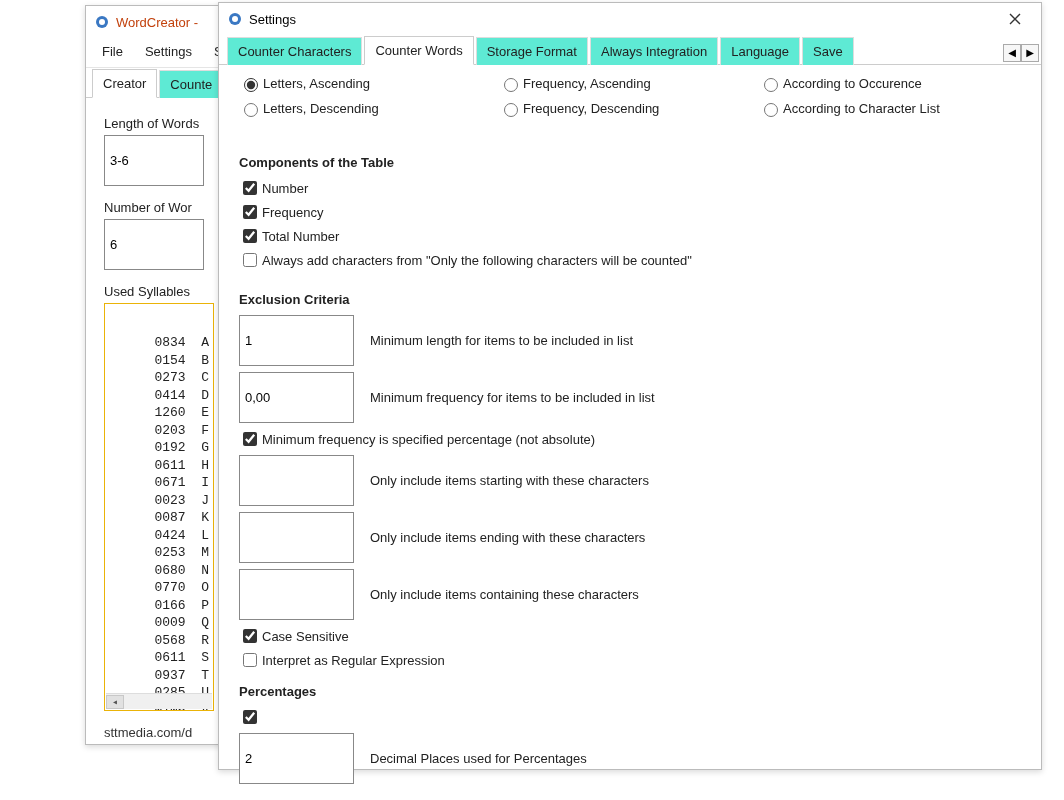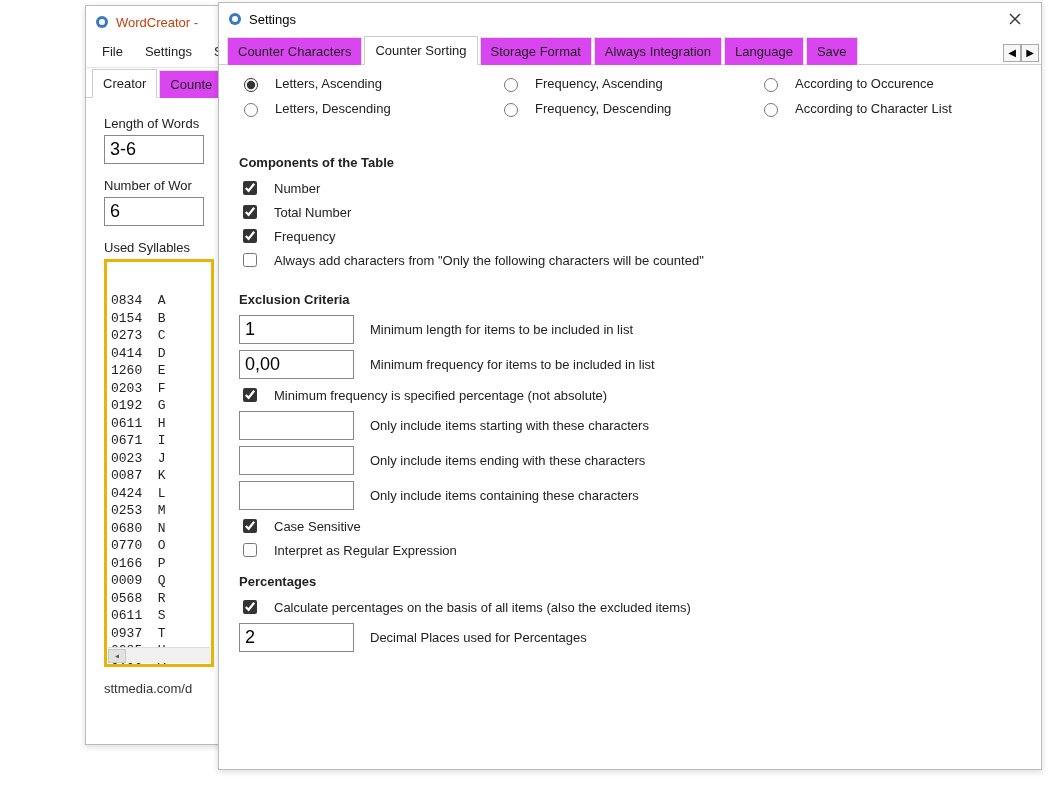--- a/index.html
+++ b/index.html
@@ -59,21 +59,21 @@
     align-items: flex-end;
   }
   .tab {
     padding: 6px 10px;
     border: 1px solid transparent;
     border-bottom: none;
     cursor: pointer;
     margin-right: 2px;
     position: relative;
     bottom: -1px;
-    background: #d946ef;
+    background: #5eead4;
     border-color: #ddd;
   }
   .tab.active {
     background: #fff;
     border-color: #ccc;
     border-bottom: 1px solid #fff;
   }
   .tabnav {
     margin-left: auto;
     display: flex;
@@ -84,59 +84,60 @@
     border: 1px solid #aaa;
     background: #f7f7f7;
     font-size: 10px;
     line-height: 1;
     cursor: pointer;
     padding: 0;
   }
   .field-label { margin: 8px 0 4px 0; }
   .txt {
     border: 1px solid #888;
-    padding: 3px 5px;
+    padding: 17px 5px;
     background: #fff;
     font-family: inherit;
-    font-size: 18px;
+    font-size: 13px;
   }
   .section-head {
     font-weight: bold;
     margin: 12px 0 8px 0;
   }
   .radio-row, .check-row {
     display: flex;
     align-items: center;
-    gap: 14px;
+    gap: 2px;
     margin: 4px 0;
   }
   .radio-grid {
     display: grid;
     grid-template-columns: 260px 260px 260px;
     row-gap: 8px;
   }
   .radio-grid .radio-row { margin: 0; }
   input[type=radio], input[type=checkbox] {
     width: 14px; height: 14px;
     accent-color: #333;
   }
   .inline-field {
     display: flex;
     align-items: center;
     gap: 16px;
     margin: 6px 0;
   }
   .inline-field input.txt { width: 115px; }
   .syll-box {
-    border: 3px solid #eab308;
+    border: 1px solid #eab308;
     font-family: "Consolas","Courier New",monospace;
     font-size: 13px;
     white-space: pre;
     overflow: hidden;
     position: relative;
+    text-align: right;
   }
   .syll-box .line { padding: 0 4px; line-height: 17.5px; }
   .hscroll {
     position: absolute;
     left: 1px; right: 1px; bottom: 1px;
     height: 16px;
     background: #f0f0f0;
     border-top: 1px solid #ddd;
     display: flex;
     align-items: center;
@@ -207,21 +208,21 @@
     </span>
     <span class="title active">Settings</span>
     <div class="close-btn">
       <svg width="12" height="12" viewBox="0 0 12 12">
           <path d="M1 1 L11 11 M11 1 L1 11" stroke="#333" stroke-width="1.4"></path>
         </svg>
     </div>
   </div>
   <div class="tabs" style="padding-left:8px">
     <div class="tab">Counter Characters</div>
-    <div class="tab active">Counter Sorting</div>
+    <div class="tab active">Counter Words</div>
     <div class="tab">Storage Format</div>
     <div class="tab">Always Integration</div>
     <div class="tab">Language</div>
     <div class="tab">Save</div>
     <div class="tabnav">
       <button>◀</button>
       <button>▶</button>
     </div>
   </div>
   <div class="body">
@@ -252,28 +253,28 @@
           <span>According to Character List</span>
         </label>
       </div>
 
     <div class="section-head" style="margin-top:38px">Components of the Table</div>
     <label class="check-row">
       <input type="checkbox" id="cb-number" checked="" style="">
       <span>Number</span>
     </label>
     <label class="check-row">
+      <input type="checkbox" id="cb-frequency" checked="" style="">
+      <span>Frequency</span>
+    </label>
+    <label class="check-row">
       <input type="checkbox" id="cb-total" checked="" style="">
       <span>Total Number</span>
     </label>
     <label class="check-row">
-      <input type="checkbox" id="cb-frequency" checked="" style="">
-      <span>Frequency</span>
-    </label>
-    <label class="check-row">
       <input type="checkbox" id="cb-always" style="">
       <span>Always add characters from "Only the following characters will be counted"</span>
     </label>
 
     <div class="section-head" style="margin-top:22px">Exclusion Criteria</div>
     <div class="inline-field">
       <input class="txt" value="1" style="">
       <span>Minimum length for items to be included in list</span>
     </div>
     <div class="inline-field">
@@ -301,21 +302,20 @@
       <span>Case Sensitive</span>
     </label>
     <label class="check-row">
       <input type="checkbox" id="cb-regex" style="">
       <span>Interpret as Regular Expression</span>
     </label>
 
     <div class="section-head" style="margin-top:14px">Percentages</div>
     <label class="check-row">
       <input type="checkbox" id="cb-calcall" checked="" style="">
-      <span>Calculate percentages on the basis of all items (also the excluded items)</span>
     </label>
     <div class="inline-field">
       <input class="txt" value="2" style="">
       <span>Decimal Places used for Percentages</span>
     </div>
 
   </div>
 </div>
 
 </body></html>

